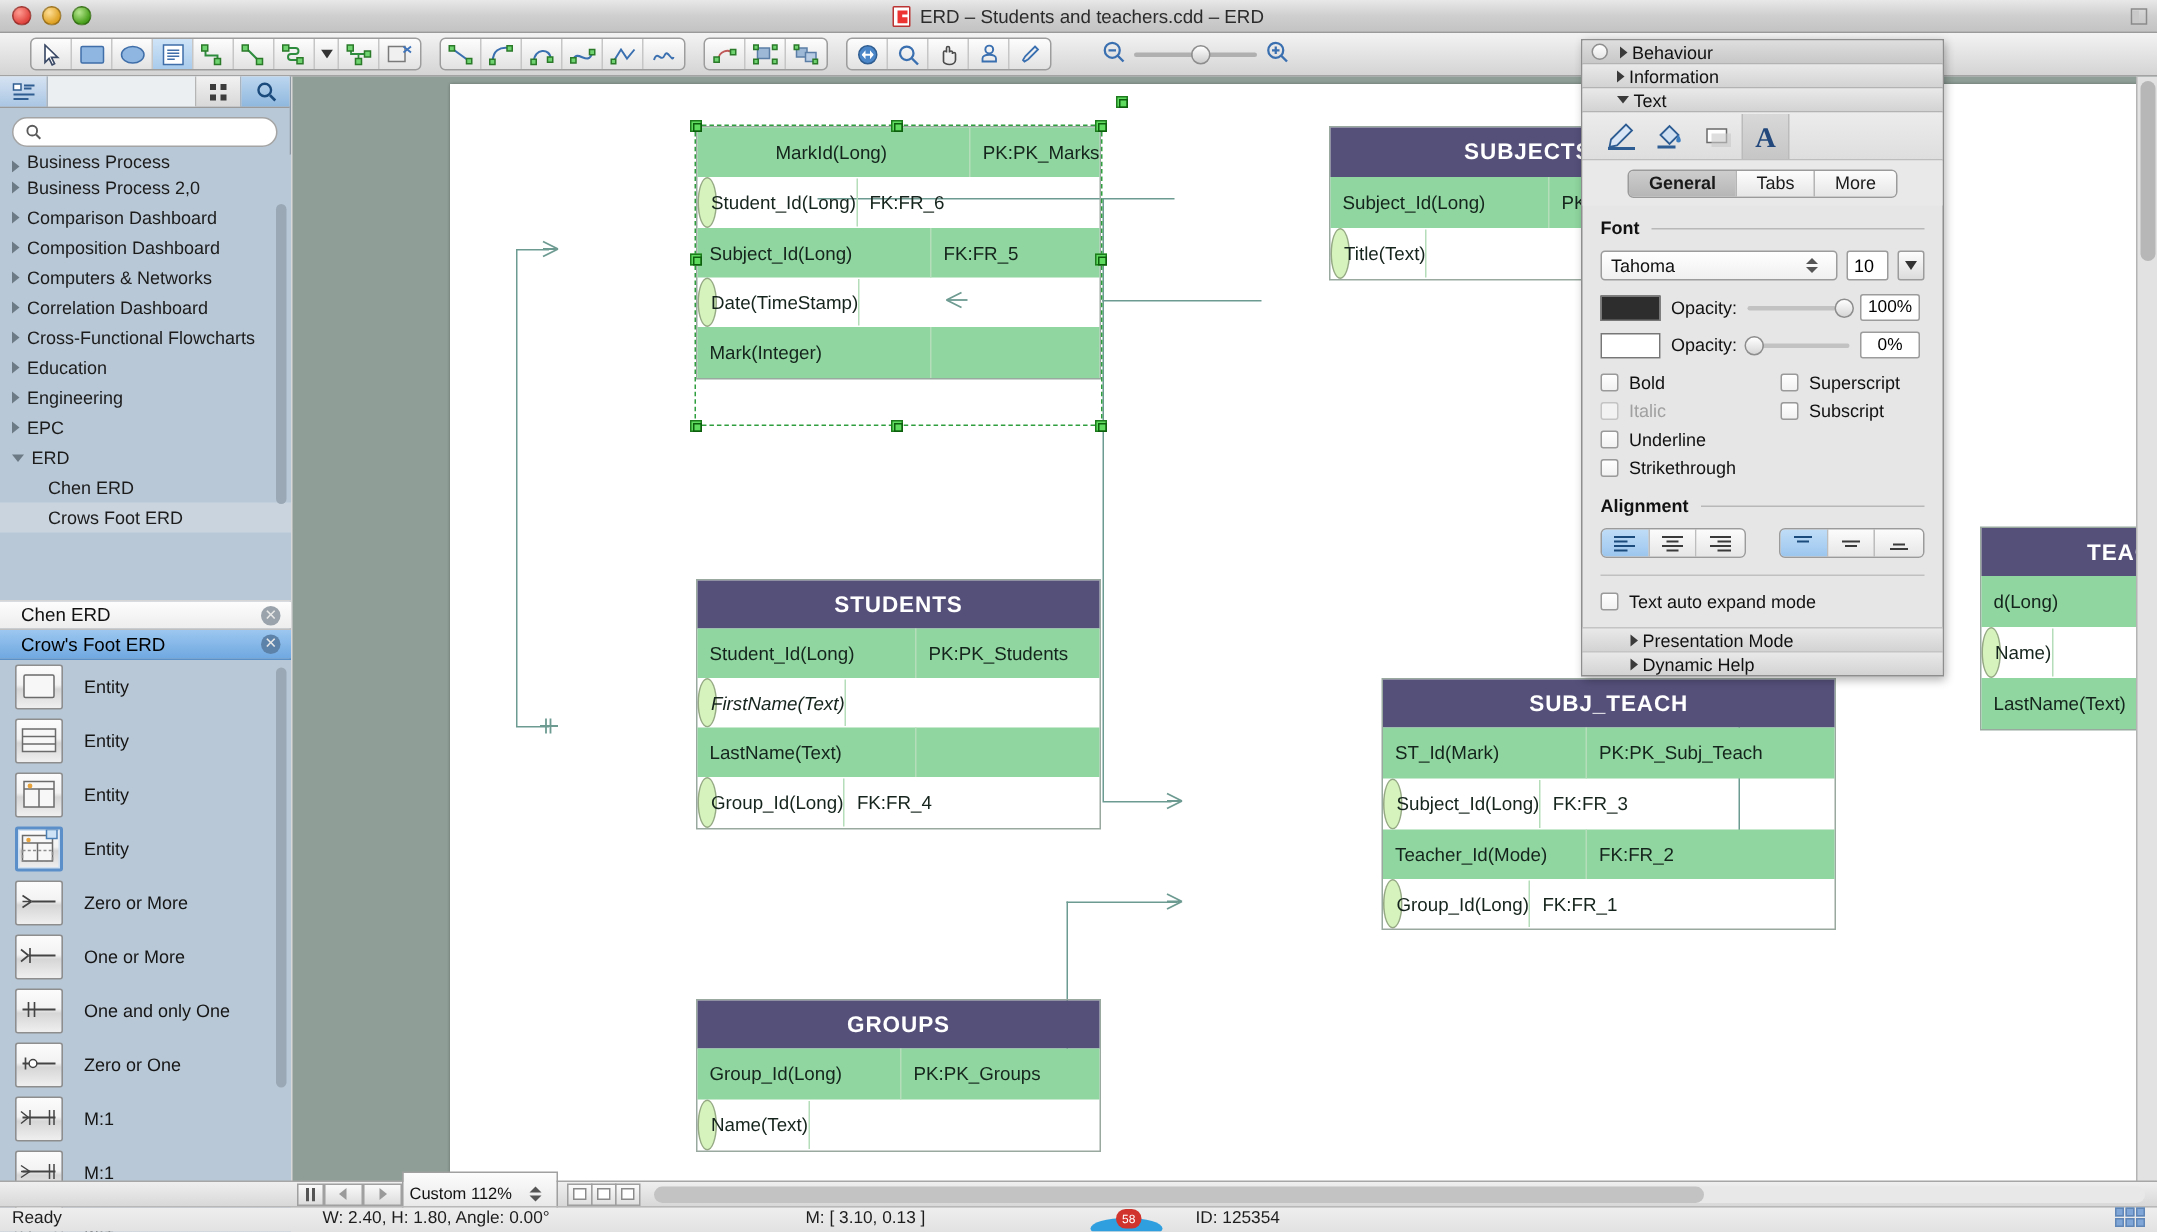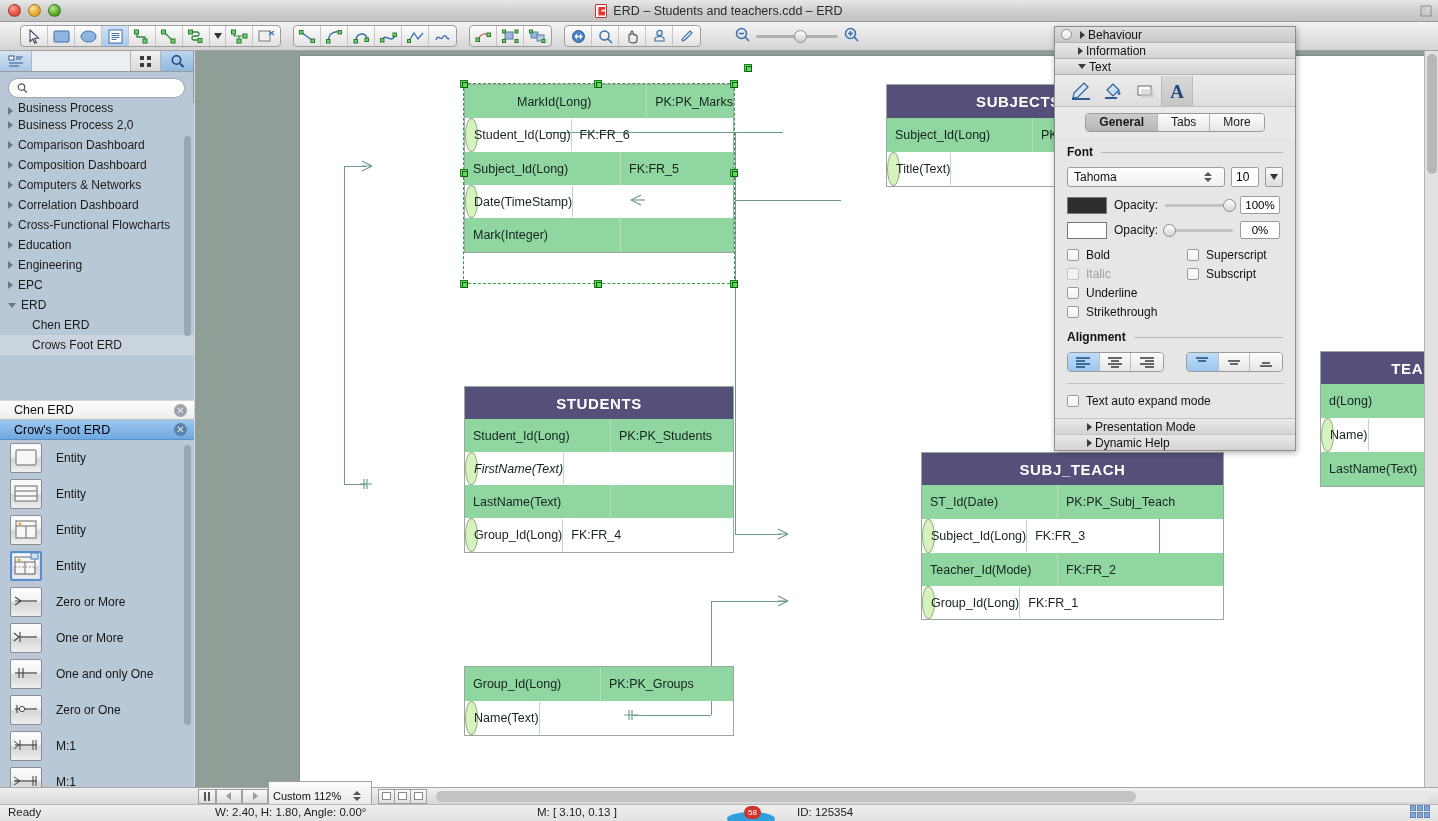--- a/index.html
+++ b/index.html
@@ -833,38 +833,39 @@
         </div>
         <div class="row light" style="height:34px;">
           <div class="c1" style="width:145px;">Group_Id(Long)</div>
           <div class="c2">FK:FR_4</div>
         </div>
       </div>
 
       <div class="erd" style="left:586px;top:396px;width:303px;margin-left:35px;">
         <div class="hdr" style="height:32px;">SUBJ_TEACH</div>
         <div class="row dark" style="height:34px;">
-          <div class="c1" style="width:135px;">ST_Id(Date)</div>
+          <div class="c1" style="width:135px;">ST_Id(Mark)</div>
           <div class="c2">PK:PK_Subj_Teach</div>
         </div>
         <div class="row light" style="height:34px;">
           <div class="c1" style="width:135px;">Subject_Id(Long)</div>
           <div class="c2">FK:FR_3</div>
         </div>
         <div class="row dark" style="height:33px;">
           <div class="c1" style="width:135px;">Teacher_Id(Mode)</div>
           <div class="c2">FK:FR_2</div>
         </div>
         <div class="row light" style="height:33px;">
           <div class="c1" style="width:135px;">Group_Id(Long)</div>
           <div class="c2">FK:FR_1</div>
         </div>
       </div>
 
       <div class="erd" style="left:164px;top:610px;width:270px;">
+        <div class="hdr" style="height:32px;">GROUPS</div>
         <div class="row dark" style="height:34px;">
           <div class="c1" style="width:135px;">Group_Id(Long)</div>
           <div class="c2">PK:PK_Groups</div>
         </div>
         <div class="row light" style="height:34px;">
           <div class="c1" style="width:135px;">Name(Text)</div>
           <div class="c2"></div>
         </div>
       </div>
 

